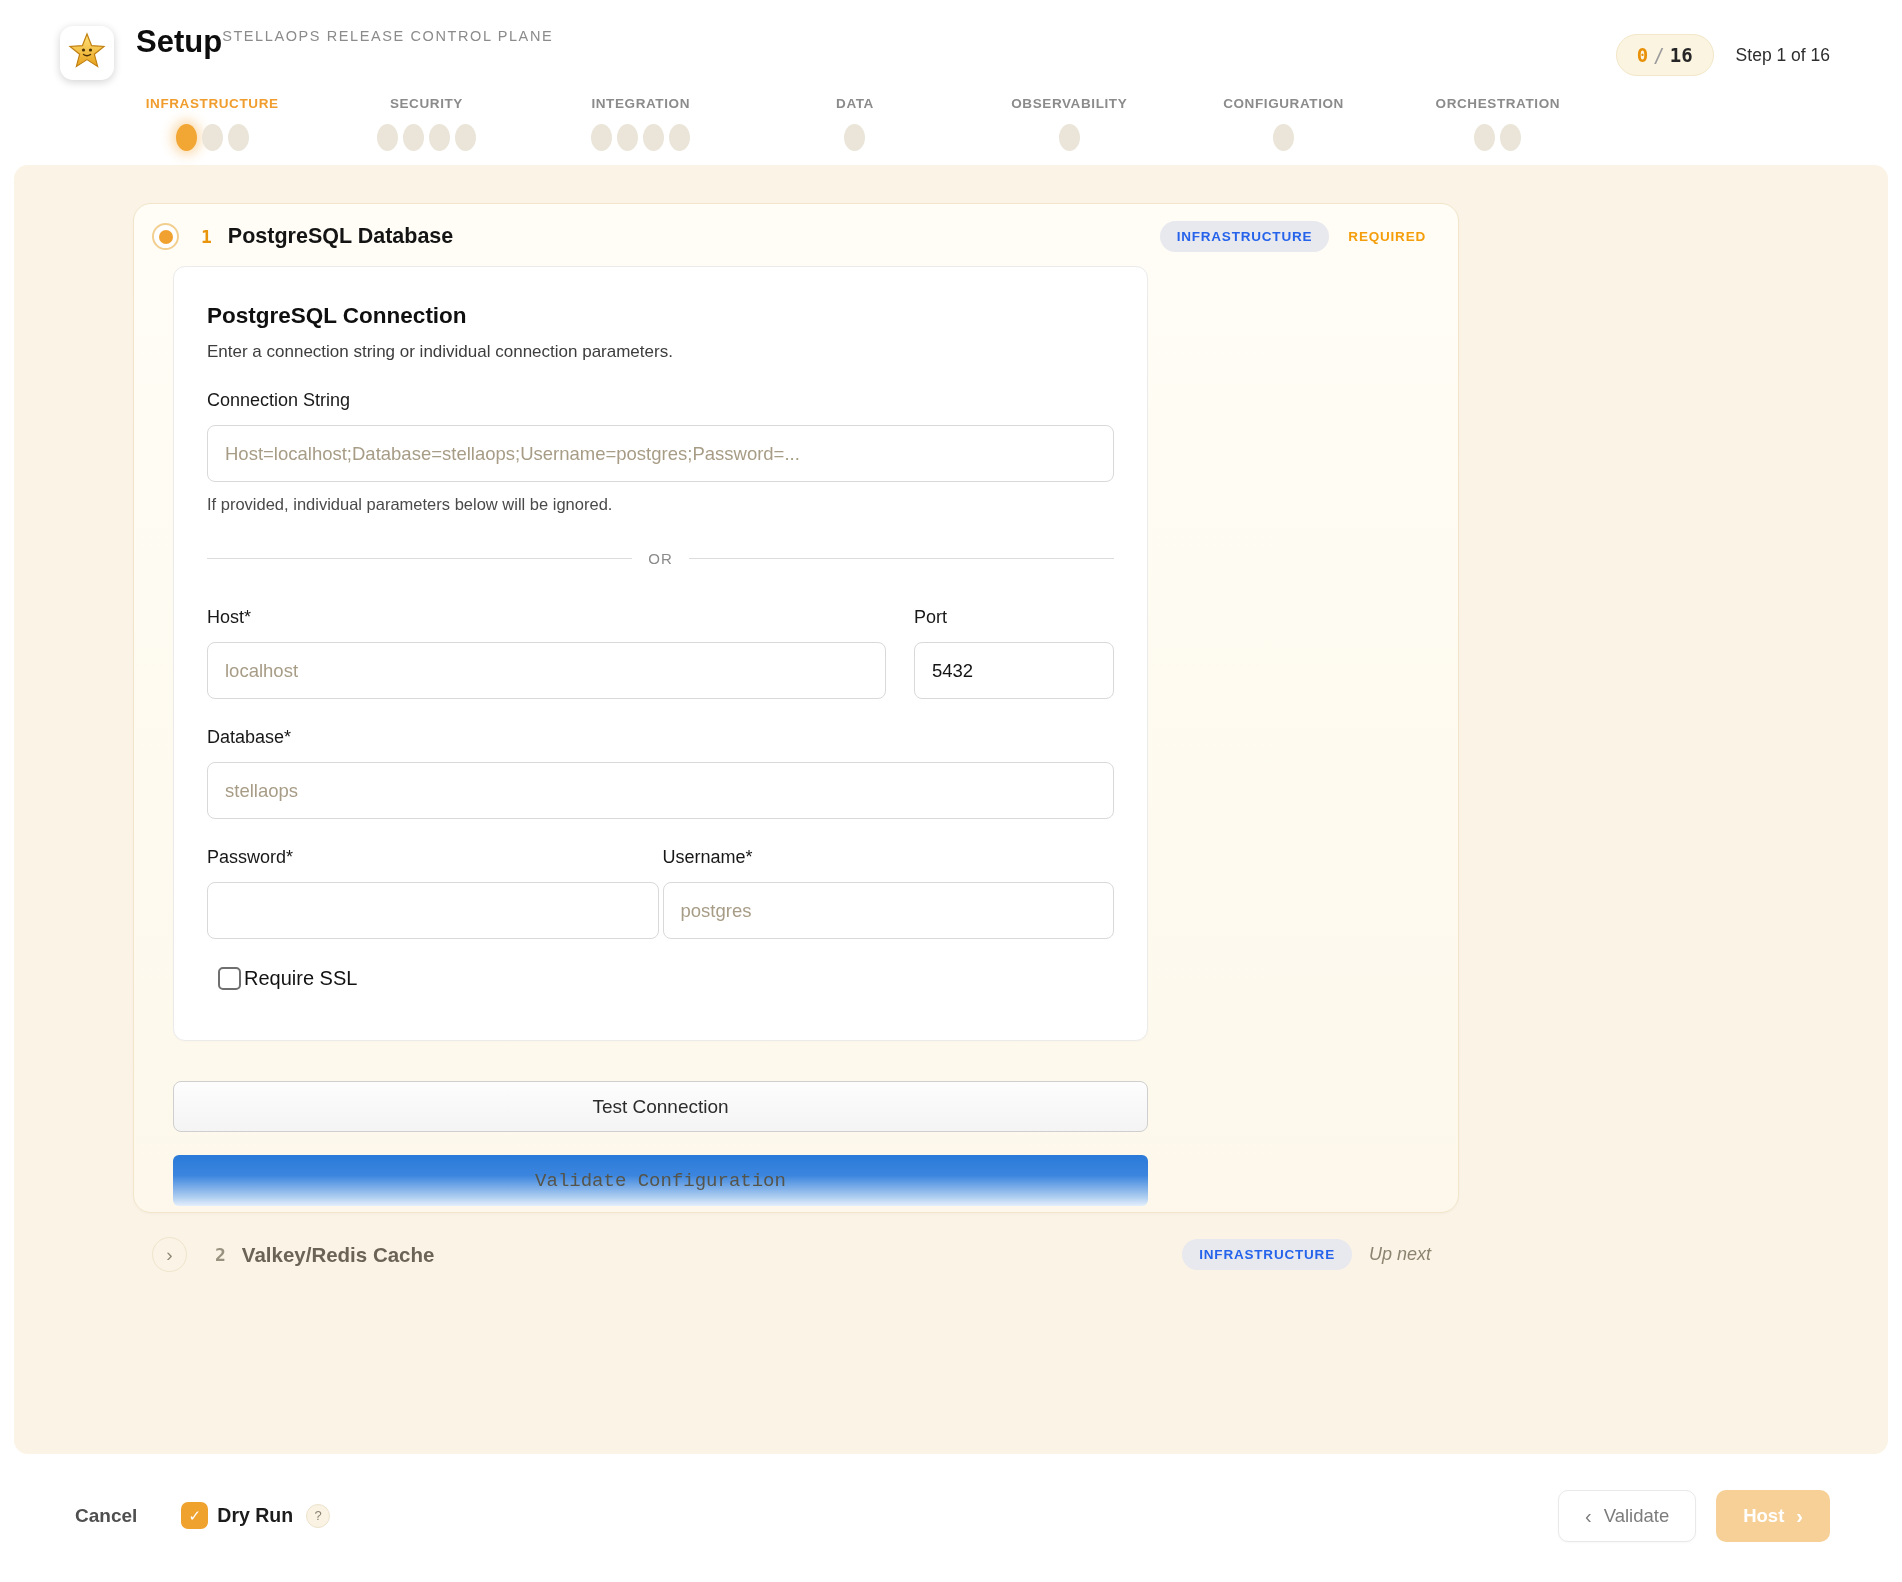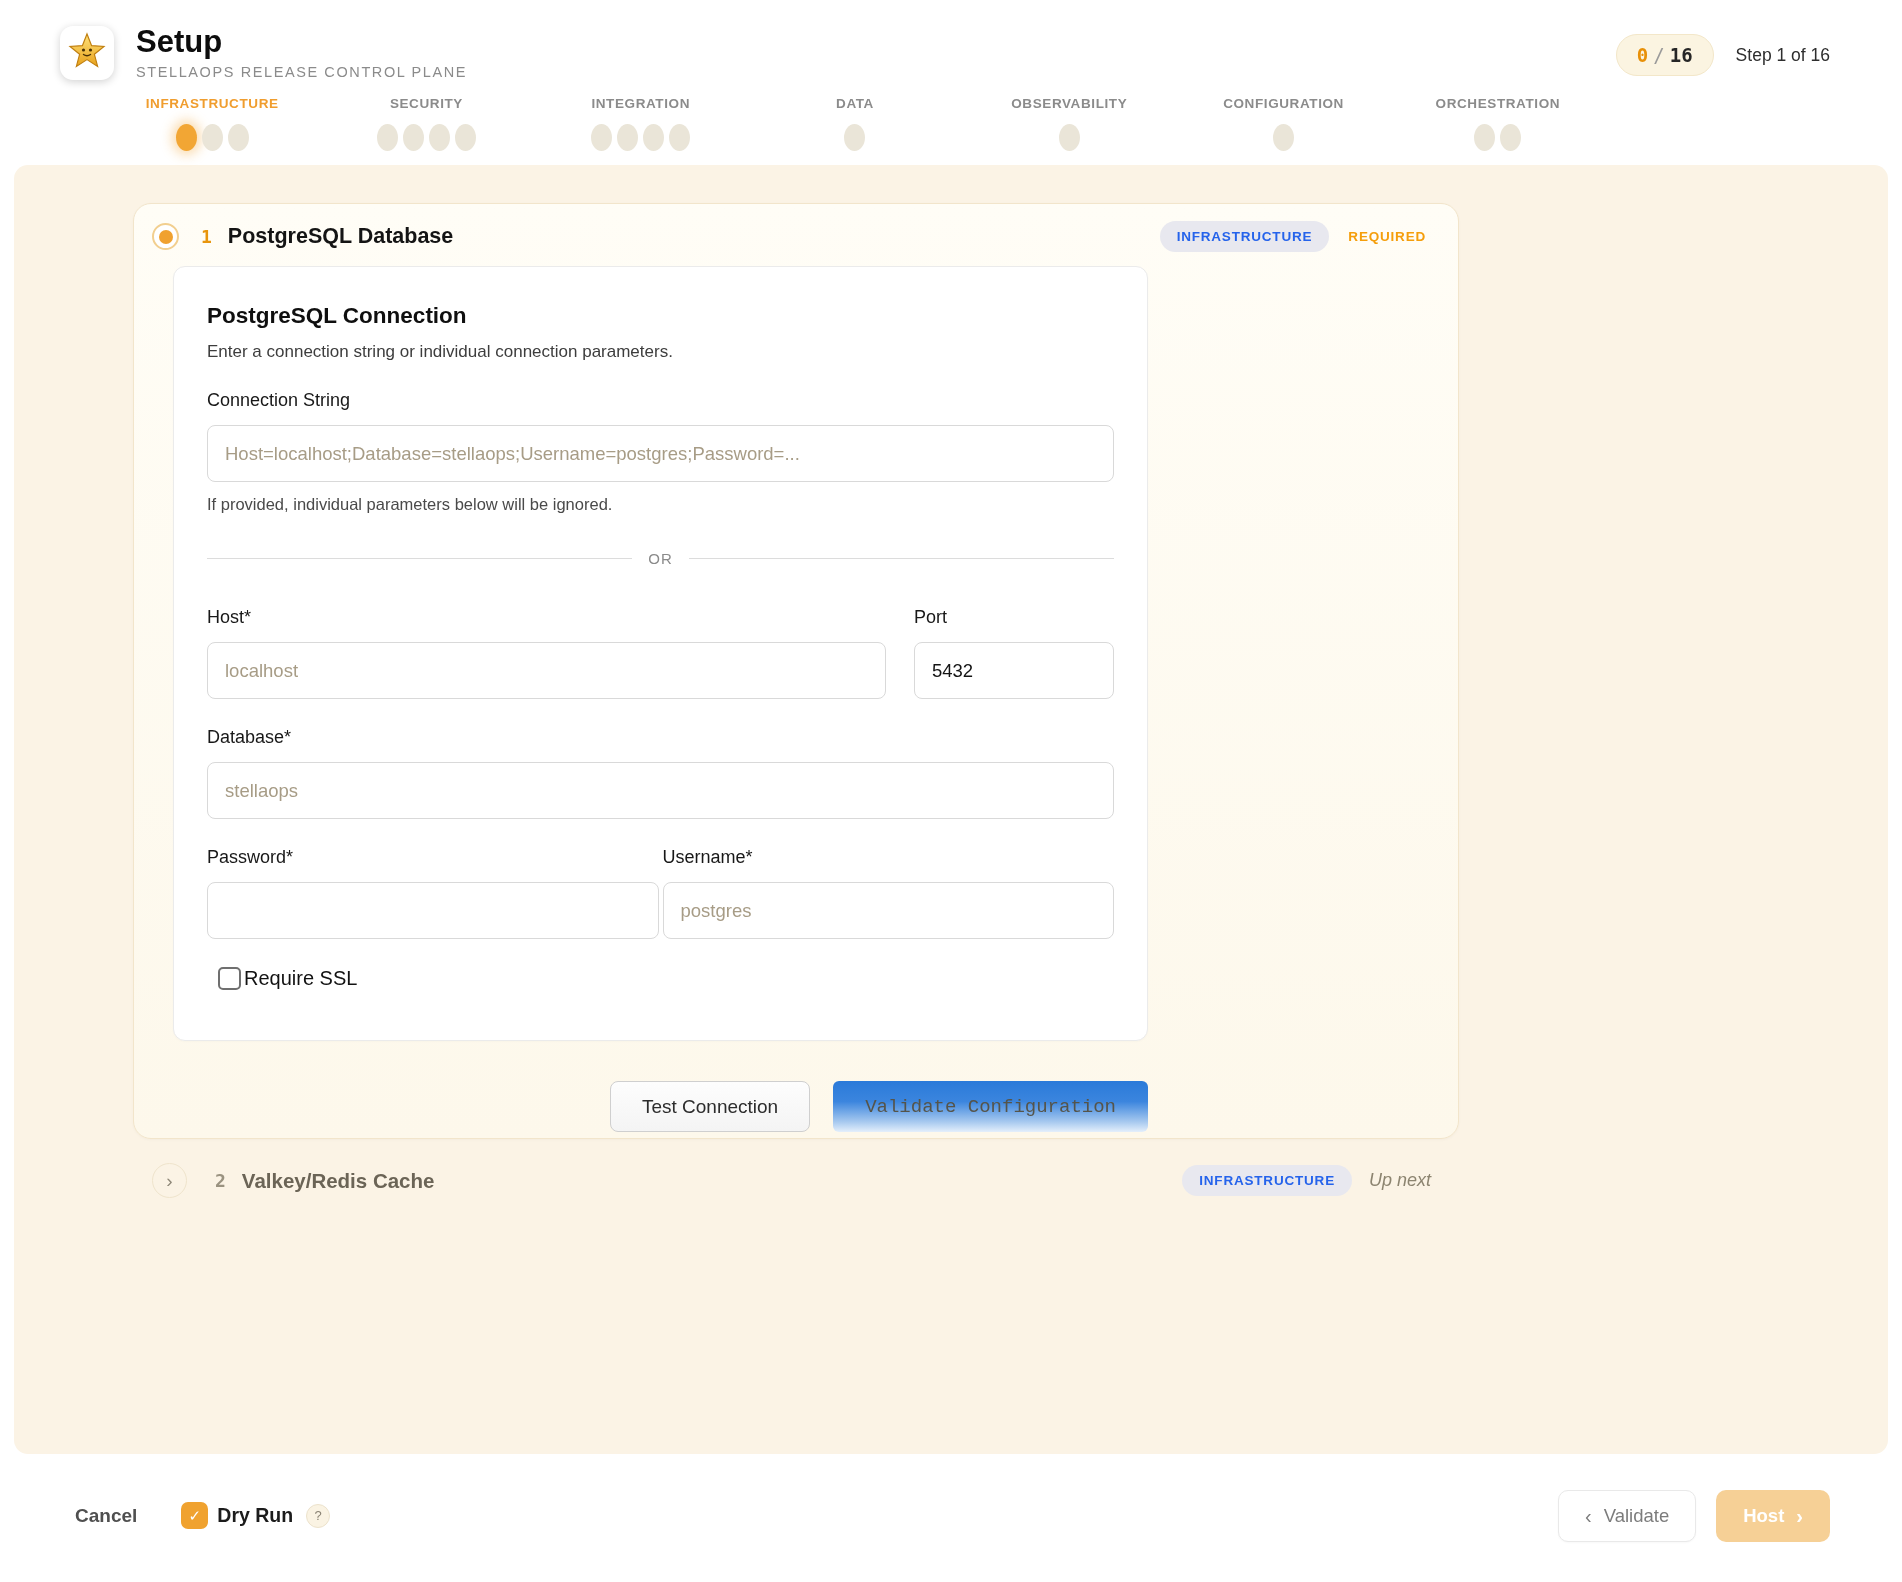--- a/index.html
+++ b/index.html
@@ -6,21 +6,21 @@
   html,body { width:1902px; height:1582px; background:#ffffff; overflow:hidden;
               font-family:"Liberation Sans", sans-serif; color:#1a1a1a; }
   .mono { font-family:"DejaVu Sans Mono", monospace; }
 
   
   .app-header { padding:24px 72px 0 60px; background:#fff; }
   .hdr-top { display:flex; align-items:flex-start; }
   .logo-box { width:54px; height:54px; border-radius:13px; background:#fff;
               box-shadow:0 2px 8px rgba(0,0,0,.18); display:flex; align-items:center;
               justify-content:center; margin-right:22px; margin-top:2px; }
-  .title-wrap { display:flex; flex-direction:column; }
+  .title-wrap { display:flex; flex-direction:row; }
   .app-title { font-size:31px; font-weight:bold; color:#0d0d0d; line-height:1.15; }
   .app-subtitle { font-size:14.5px; letter-spacing:1.6px; color:#8b8b8b; margin-top:4px; }
   .hdr-spacer { flex:1; }
   .progress-wrap { display:flex; align-items:center; gap:22px; margin-top:10px; }
   .progress-pill { background:#fbf4e1; border:1px solid #f3e7c9; border-radius:999px;
                    padding:9px 20px; font-size:19px; display:flex; gap:5px; align-items:center; }
   .progress-pill .cur { color:#e89008; font-weight:bold; }
   .progress-pill .sep { color:#9a9a9a; }
   .progress-pill .tot { color:#262626; font-weight:bold; }
   .step-indicator { font-size:17.5px; color:#2e2e2e; }
@@ -74,21 +74,21 @@
   .col-port { width:200px; }
   .col-half { flex:1; }
   .row-tight { gap:4px; }
   .ssl-row { display:flex; align-items:flex-end; margin-top:14px;padding-left:11px; }
   .checkbox-empty { width:23px; height:23px; border:2px solid #6f6f6f; border-radius:5px;
                     background:#fff; flex:0 0 auto; }
   .ssl-label { font-size:20px; color:#121212; margin-left:3px; }
 
   
   .card-actions { margin-left:39px; width:975px; display:flex; justify-content:flex-end;
-                  gap:23px; margin-top:40px; }
+                  gap:23px; margin-top:40px;flex-direction:column; }
   .btn-test { height:51px; padding:0 31px; background:linear-gradient(#fdfdfd,#f4f4f4);
               border:1px solid #cfcfcf; border-radius:8px; font-size:19px; color:#2c2c2c;
               font-family:"Liberation Sans", sans-serif; cursor:pointer; }
   .btn-validate { height:51px; padding:0 32px; border:none; border-radius:6px;
                   background:linear-gradient(180deg,#2a7ad9 0%,#3b85de 40%,#a7c9ef 80%,#e4effb 100%);
                   font-size:19px; color:#55544a; font-family:Liberation Mono, monospace; cursor:pointer; }
 
   
   .next-row { margin-left:119px; width:1326px; display:flex; align-items:center;
               padding:24px 24px 0 19px; }

